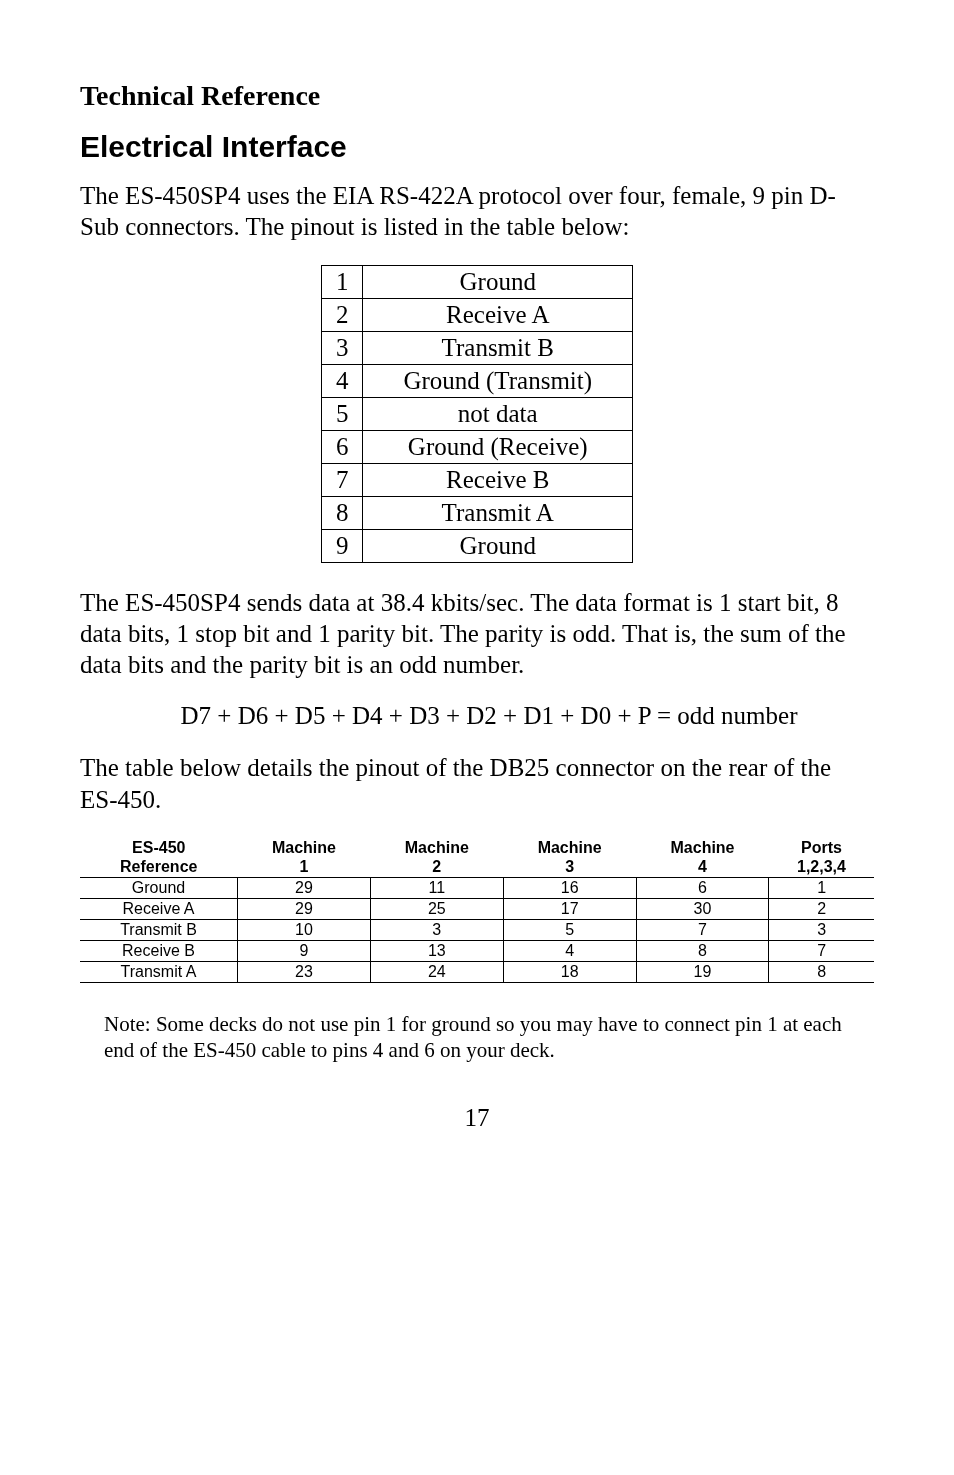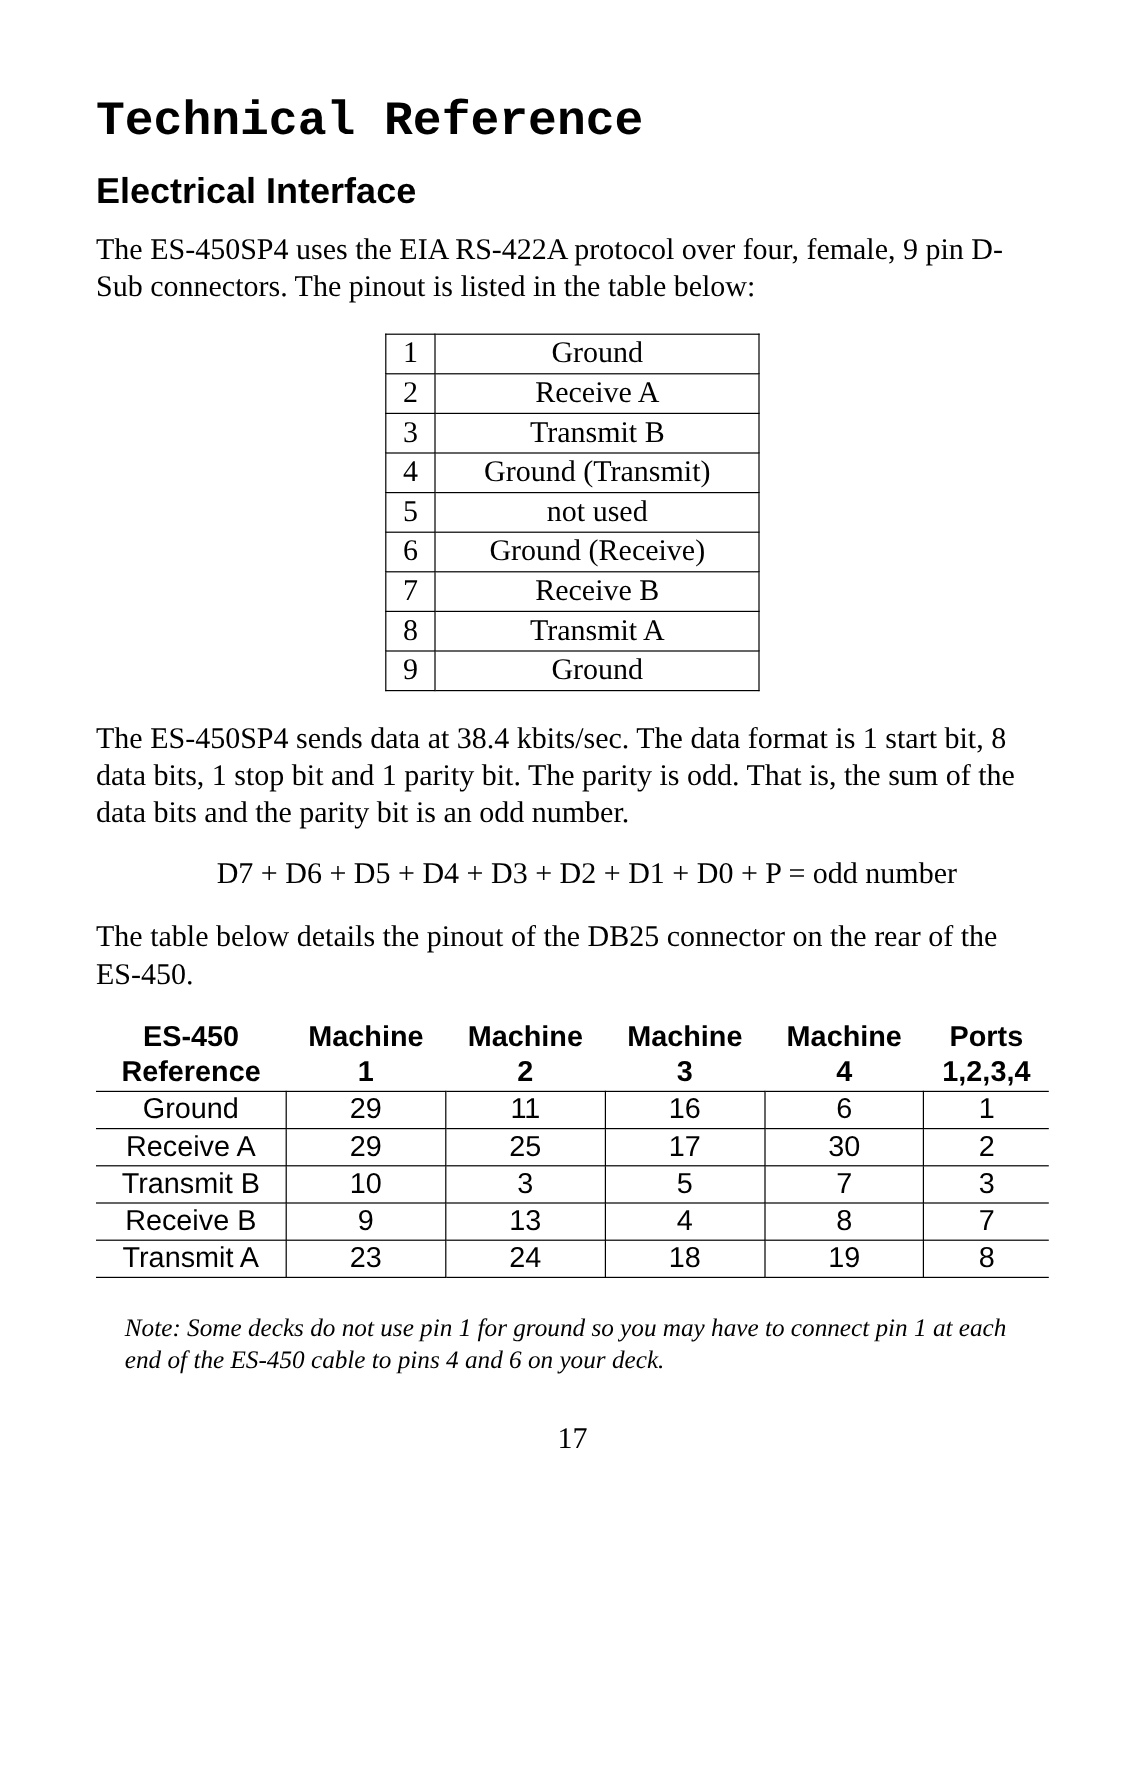--- a/index.html
+++ b/index.html
@@ -8,23 +8,23 @@
     background: #fff;
     width: 954px;
   }
   body {
     padding: 80px 80px 40px 80px;
     font-family: "Times New Roman", Times, serif;
     color: #000;
     box-sizing: border-box;
   }
   h1 {
-    font-family: Liberation Mono, monospace;
+    font-family: Liberation Serif, serif;
     font-weight: bold;
-    font-size: 40px;
+    font-size: 28px;
     margin: 0 0 18px 0;
   }
   h2 {
     font-family: Arial, Helvetica, sans-serif;
     font-weight: bold;
     font-size: 30px;
     margin: 0 0 6px 0;
   }
   p.body {
     font-size: 25px;
@@ -47,21 +47,21 @@
     text-align: center;
     height: 32px;
   }
   table.pinout td.pin {
     padding: 0 14px;
   }
   table.db25 {
     border-collapse: collapse;
     width: 100%;
     font-family: Arial, Helvetica, sans-serif;
-    font-size: 24px;
+    font-size: 16px;
     margin-bottom: 28px;
   }
   table.db25 th, table.db25 td {
     text-align: center;
     padding: 1px 4px;
   }
   table.db25 thead th {
     font-weight: bold;
     border: none;
     vertical-align: top;
@@ -71,21 +71,20 @@
     border: 1.2px solid #000;
   }
   table.db25 tbody td.func {
     border-left: none;
   }
   table.db25 tbody td.last {
     border-right: none;
   }
   p.note {
     font-size: 21px;
-    font-style: italic;
     margin: 0 0 40px 24px;
     padding-right: 30px;
     line-height: 1.25;
   }
   .pagenum {
     text-align: center;
     font-size: 25px;
     margin-top: 20px;
   }
 </style>
@@ -111,21 +110,21 @@
     <tr>
         <td class="pin">3</td>
         <td>Transmit B</td>
       </tr>
     <tr>
         <td class="pin">4</td>
         <td>Ground (Transmit)</td>
       </tr>
     <tr>
         <td class="pin">5</td>
-        <td>not used</td>
+        <td>not data</td>
       </tr>
     <tr>
         <td class="pin">6</td>
         <td>Ground (Receive)</td>
       </tr>
     <tr>
         <td class="pin">7</td>
         <td>Receive B</td>
       </tr>
     <tr>

